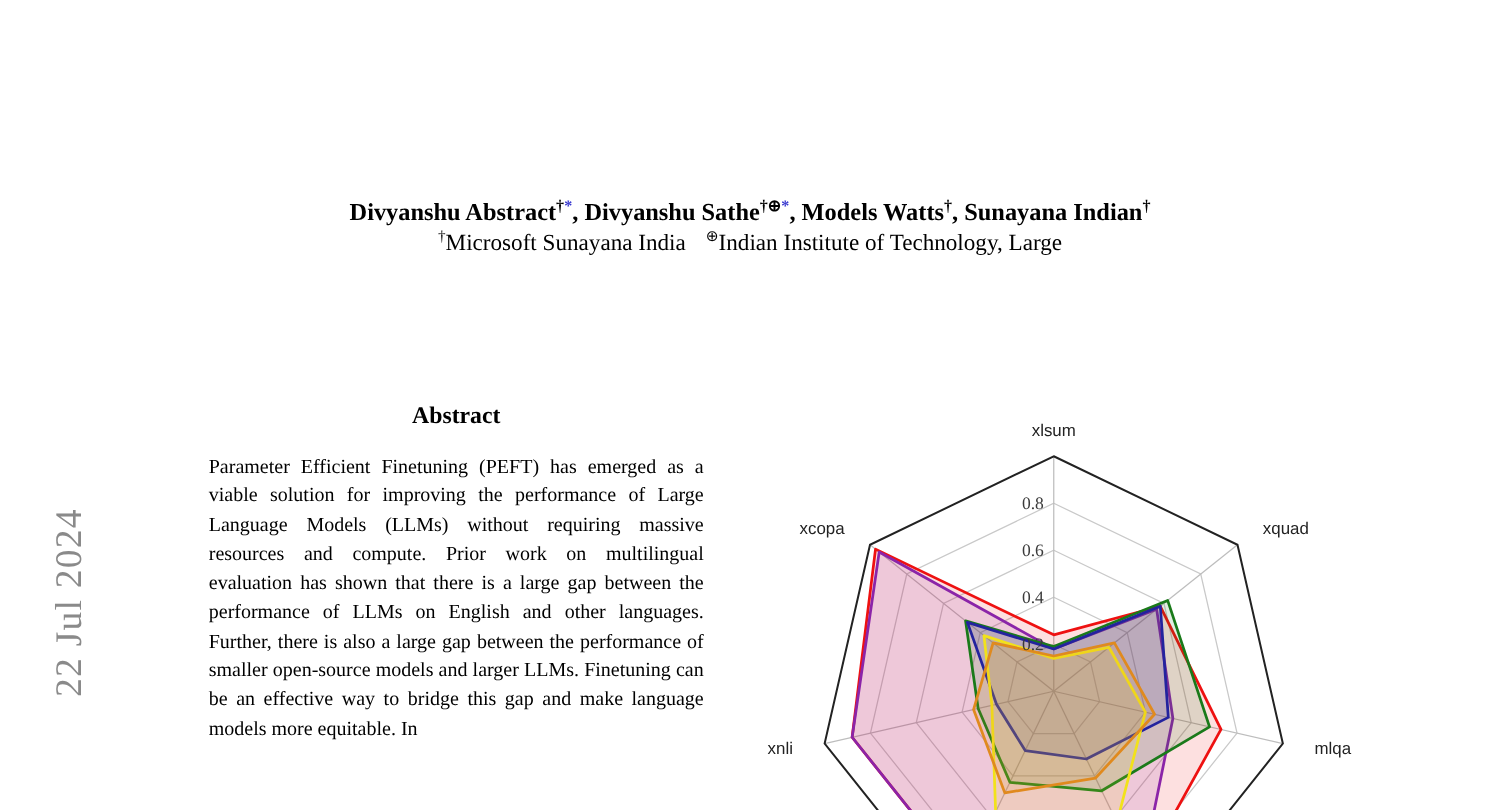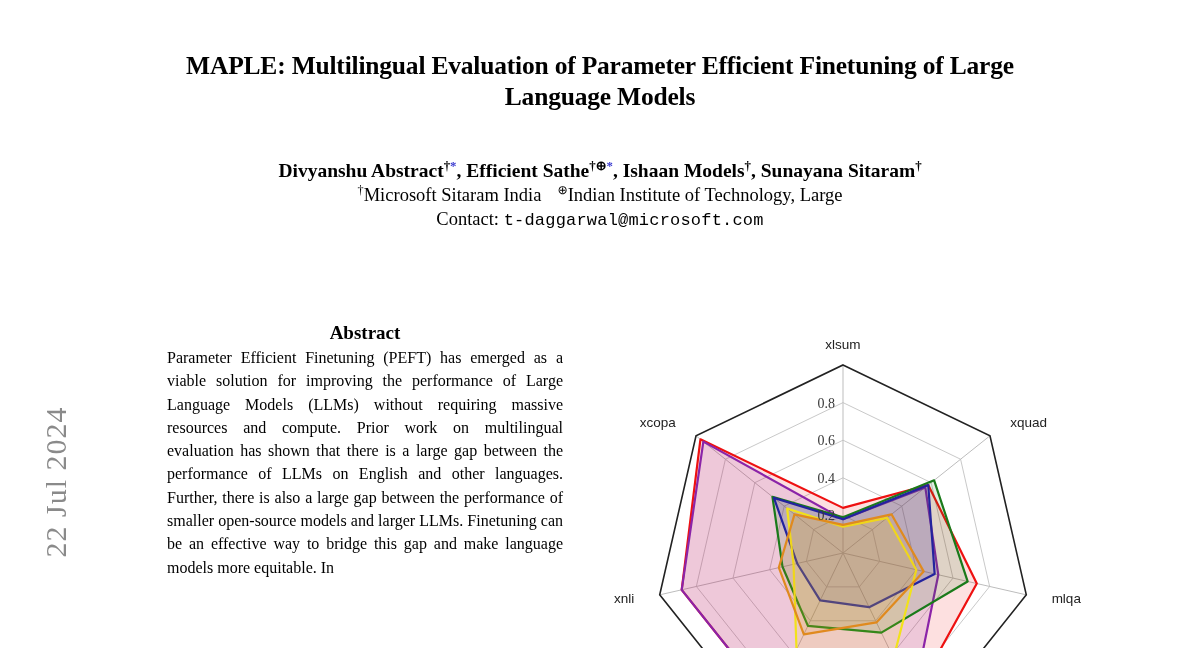--- a/index.html
+++ b/index.html
@@ -92,21 +92,21 @@
     position: absolute;
     left: 167px;
     top: 322px;
     width: 396px;
   }
   #abstract-heading {
     text-align: center;
     font-family: "Liberation Serif", serif;
     font-weight: bold;
     font-size: 19px;
-    margin-bottom: 2px;
+    margin-bottom: 18px;
   }
   #abstract-body {
     font-family: "Liberation Serif", serif;
     font-size: 16px;
     line-height: 23.3px;
     text-align: justify;
     text-justify: inter-word;
     hyphens: manual;
   }
 
@@ -130,29 +130,24 @@
     fill: #3a3a3a;
   }
 </style>
 </head>
 <body>
 
 <div id="page">
 
   <div id="arxiv-stamp">22 Jul 2024</div>
 
-  <div id="title">MAPLE: Multilingual Evaluation of Parameter Efficient Finetuning of Large Language Models</div>
 
   <div id="authors-block">
-    <div class="author-line"><span>Divyanshu Abstract</span><sup><span>†</span><span class="mark-star">*</span></sup><span>, </span><span>Efficient Sathe</span><sup><span>†</span><span>⊕</span><span class="mark-star">*</span></sup><span>, </span><span>Ishaan Models</span><sup><span>†</span></sup><span>, </span><span>Sunayana Sitaram</span><sup><span>†</span></sup></div>
-    <div class="affil-line"><sup>†</sup><span>Microsoft Sitaram India</span><span class="affil-gap"></span><sup>⊕</sup><span>Indian Institute of Technology, Large</span></div>
-    <div class="contact-line">
-      <span>Contact:</span>
-      <span class="mono">t-daggarwal@microsoft.com</span>
-    </div>
+    <div class="author-line"><span>Divyanshu Abstract</span><sup><span>†</span><span class="mark-star">*</span></sup><span>, </span><span>Divyanshu Sathe</span><sup><span>†</span><span>⊕</span><span class="mark-star">*</span></sup><span>, </span><span>Models Watts</span><sup><span>†</span></sup><span>, </span><span>Sunayana Indian</span><sup><span>†</span></sup></div>
+    <div class="affil-line"><sup>†</sup><span>Microsoft Sunayana India</span><span class="affil-gap"></span><sup>⊕</sup><span>Indian Institute of Technology, Large</span></div>
   </div>
 
   <div id="abstract-col">
     <div id="abstract-heading">Abstract</div>
     <div id="abstract-body">Parameter Efficient Finetuning (PEFT) has emerged as a viable solution for improving the performance of Large Language Models (LLMs) without requiring massive resources and compute. Prior work on multilingual evaluation has shown that there is a large gap between the performance of LLMs on English and other languages. Further, there is also a large gap between the performance of smaller open-source models and larger LLMs. Finetuning can be an effective way to bridge this gap and make language models more equitable. In</div>
   </div>
 
   <div id="radar-figure">
     <svg id="radar-svg" width="500" height="330" viewBox="0 0 500 330">
       <g id="radar-grid">

